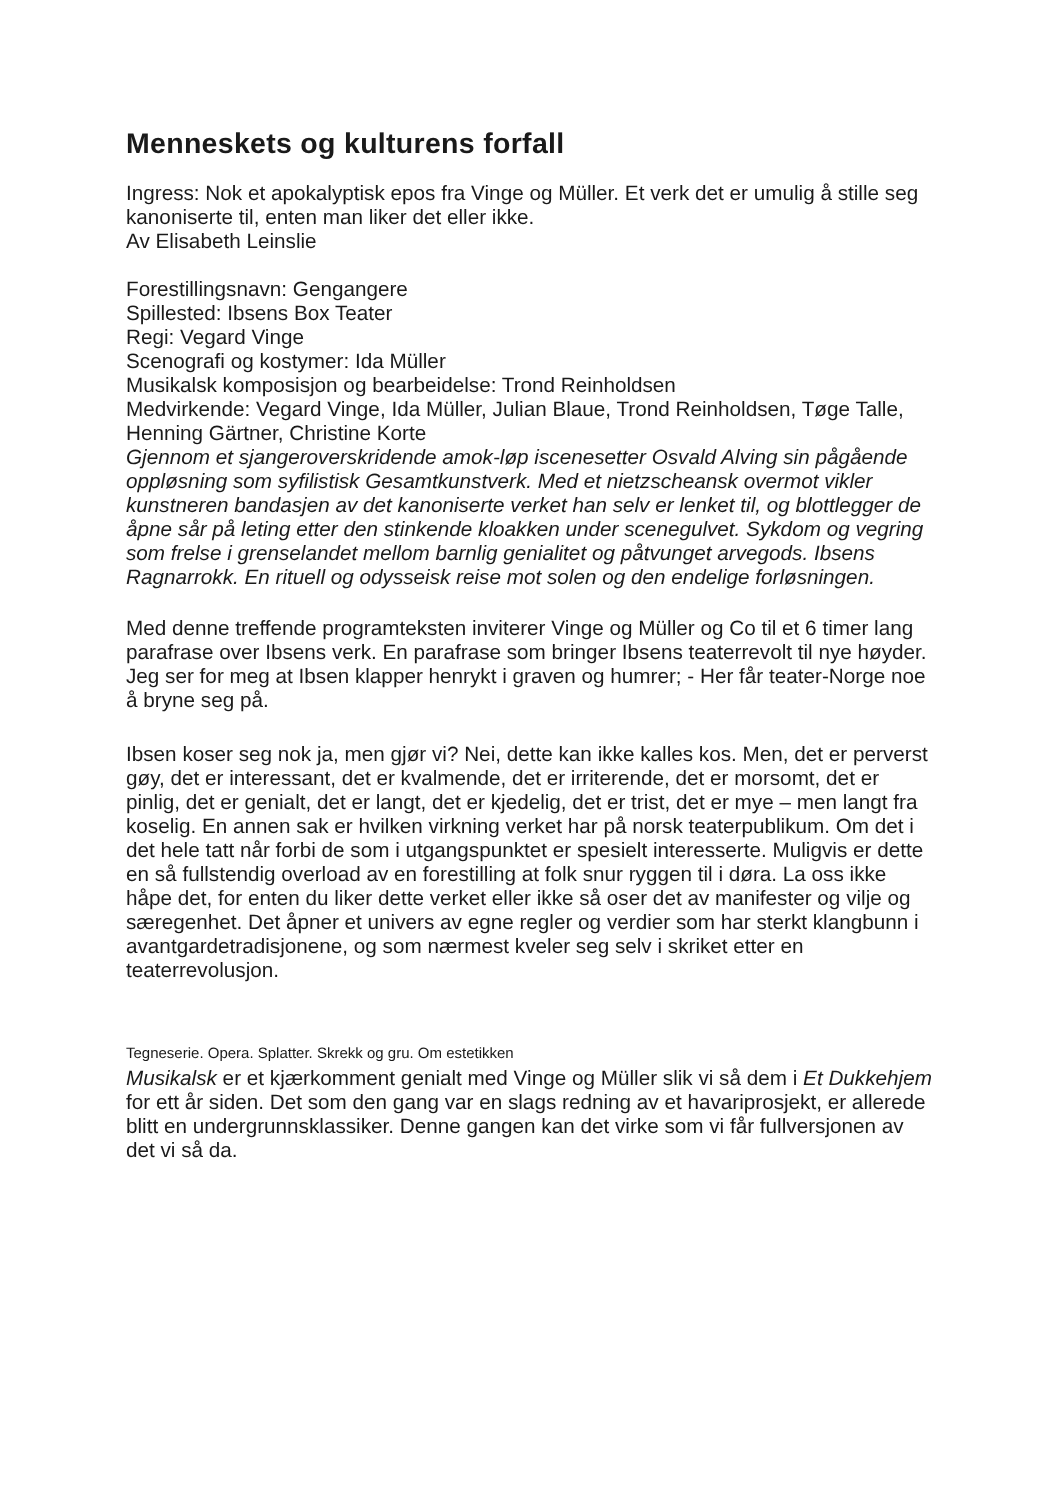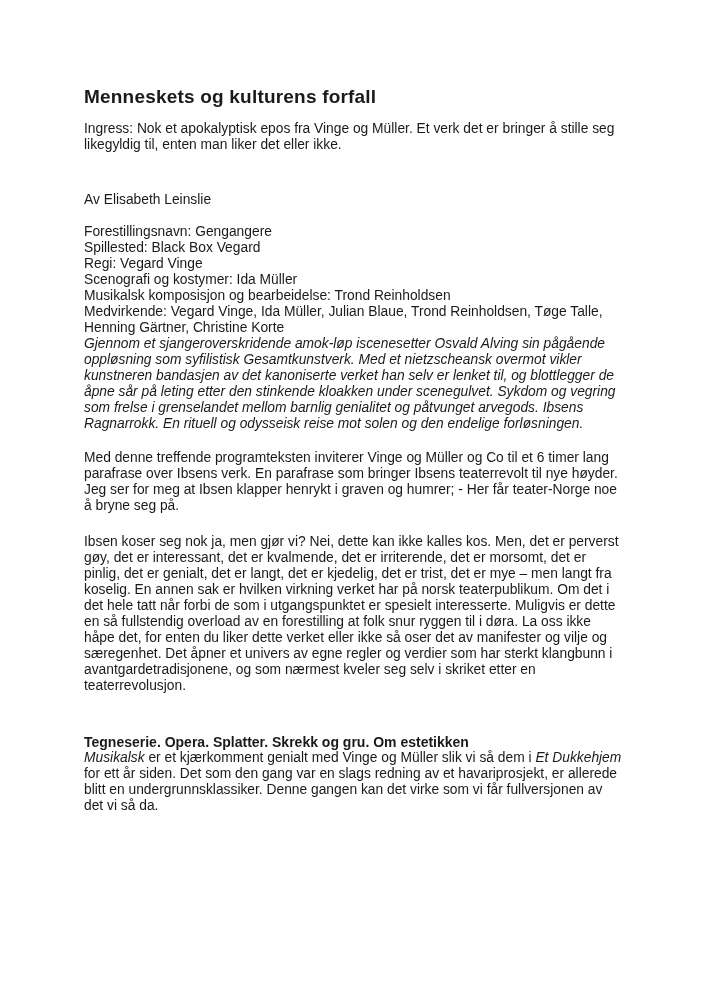--- a/index.html
+++ b/index.html
@@ -26,48 +26,48 @@
     margin: 0;
     padding: 0;
   }
   h1.doc-title {
     font-size: 19px;
     line-height: 23px;
     font-weight: bold;
     letter-spacing: 0.2px;
   }
   p.ingress      { margin-top: 13px; }
-  p.byline       { margin-top: 39px; }
+  p.byline       { }
   .credits       { margin-top: 16px; }
   p.lead         { font-style: italic; }
   p.para-program { margin-top: 18px; }
   p.para-ibsen   { margin-top: 20px; }
   h2.section-heading {
     margin-top: 40px;
-    font-size: 14px;
+    font-size: 10px;
     line-height: 16px;
-    font-weight: bold;
+    font-weight: normal;
   }
   p.para-estetikk { margin-top: 0; }
   .italic { font-style: italic; }
 </style>
 </head>
 <body>
 
 <div class="page">
 
   <h1 class="doc-title">Menneskets og kulturens forfall</h1>
 
-  <p class="ingress">Ingress: Nok et apokalyptisk epos fra Vinge og Müller. Et verk det er bringer å stille seg likegyldig til, enten man liker det eller ikke.</p>
+  <p class="ingress">Ingress: Nok et apokalyptisk epos fra Vinge og Müller. Et verk det er umulig å stille seg kanoniserte til, enten man liker det eller ikke.</p>
 
   <p class="byline">Av Elisabeth Leinslie</p>
 
   <div class="credits">
     <div class="credit-line">Forestillingsnavn: Gengangere</div>
-    <div class="credit-line">Spillested: Black Box Vegard</div>
+    <div class="credit-line">Spillested: Ibsens Box Teater</div>
     <div class="credit-line">Regi: Vegard Vinge</div>
     <div class="credit-line">Scenografi og kostymer: Ida Müller</div>
     <div class="credit-line">Musikalsk komposisjon og bearbeidelse: Trond Reinholdsen</div>
     <div class="credit-line">Medvirkende: Vegard Vinge, Ida Müller, Julian Blaue, Trond Reinholdsen, Tøge Talle, Henning Gärtner, Christine Korte</div>
   </div>
 
   <p class="lead">Gjennom et sjangeroverskridende amok-løp iscenesetter Osvald Alving sin pågående oppløsning som syfilistisk Gesamtkunstverk. Med et nietzscheansk overmot vikler kunstneren bandasjen av det kanoniserte verket han selv er lenket til, og blottlegger de åpne sår på leting etter den stinkende kloakken under scenegulvet. Sykdom og vegring som frelse i grenselandet mellom barnlig genialitet og påtvunget arvegods. Ibsens Ragnarrokk. En rituell og odysseisk reise mot solen og den endelige forløsningen.</p>
 
   <p class="para-program">Med denne treffende programteksten inviterer Vinge og Müller og Co til et 6 timer lang parafrase over Ibsens verk. En parafrase som bringer Ibsens teaterrevolt til nye høyder. Jeg ser for meg at Ibsen klapper henrykt i graven og humrer; - Her får teater-Norge noe å bryne seg på.</p>
 

